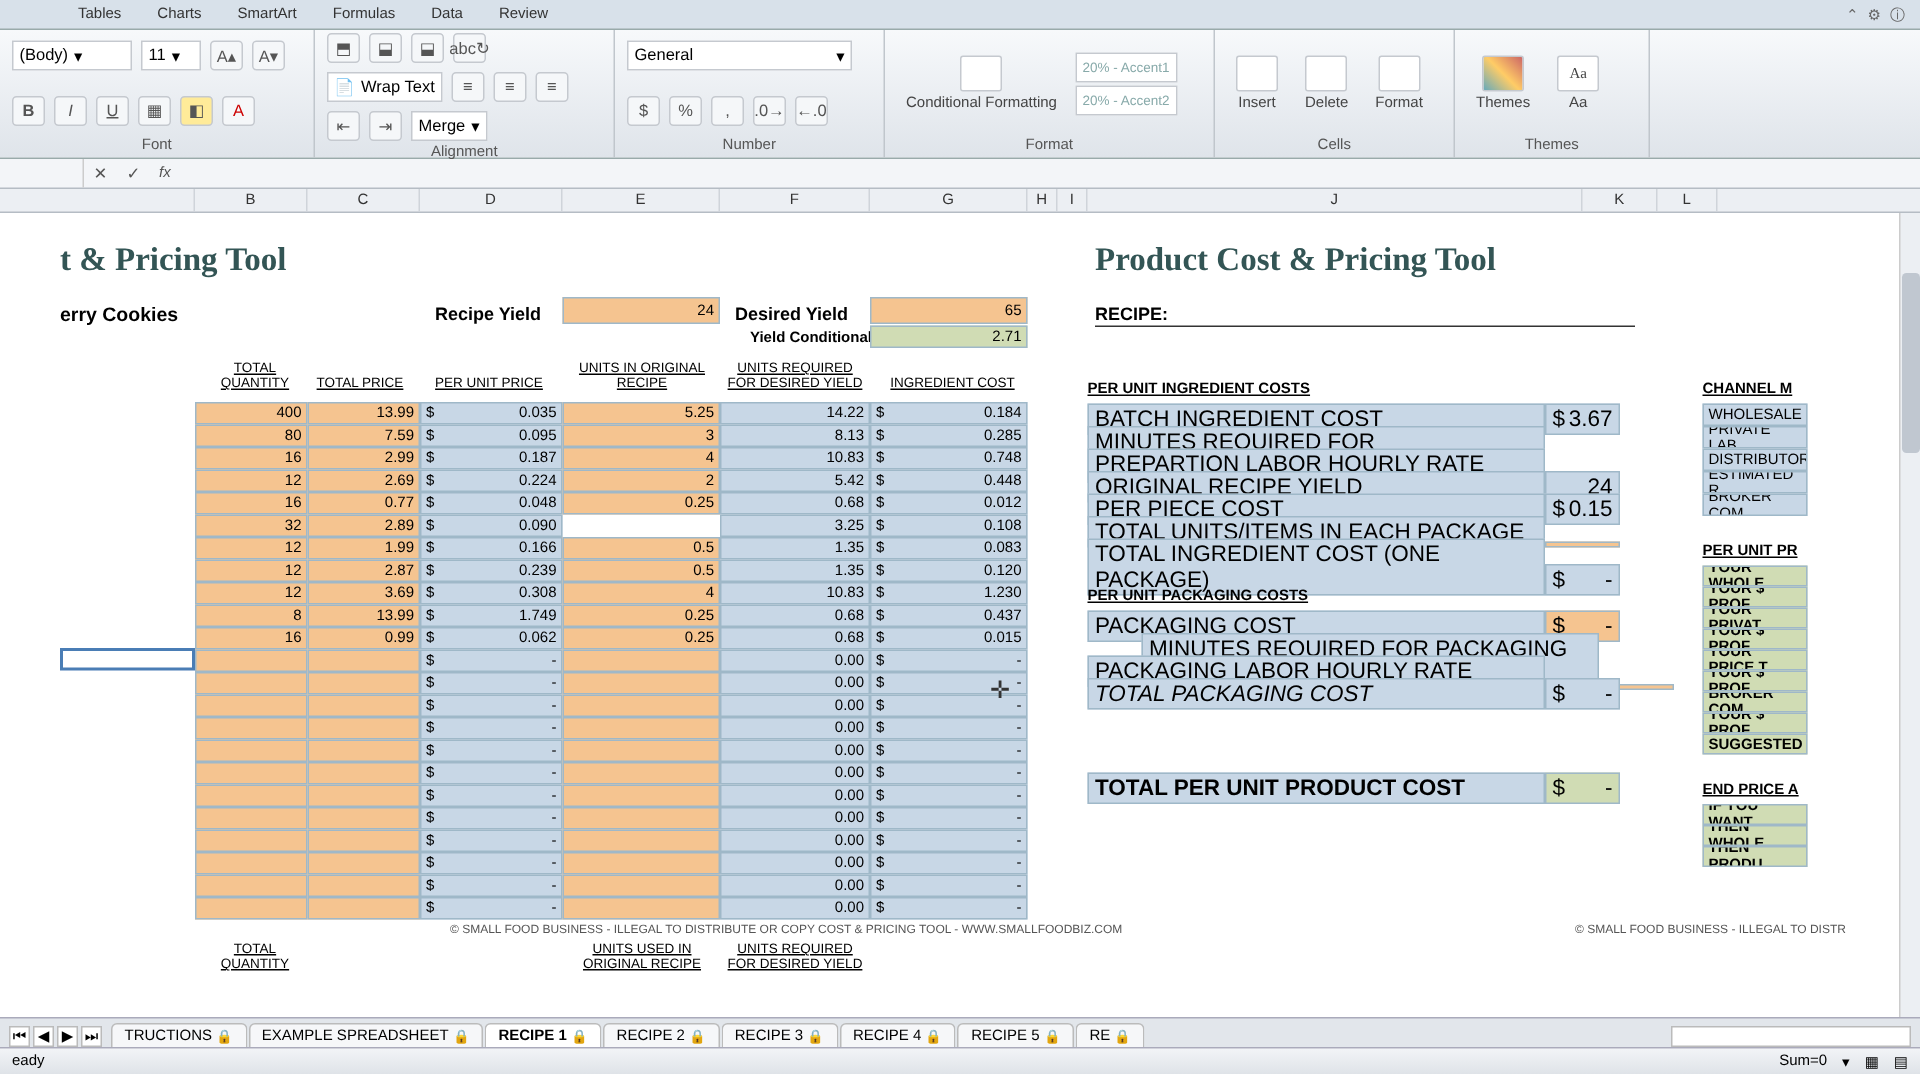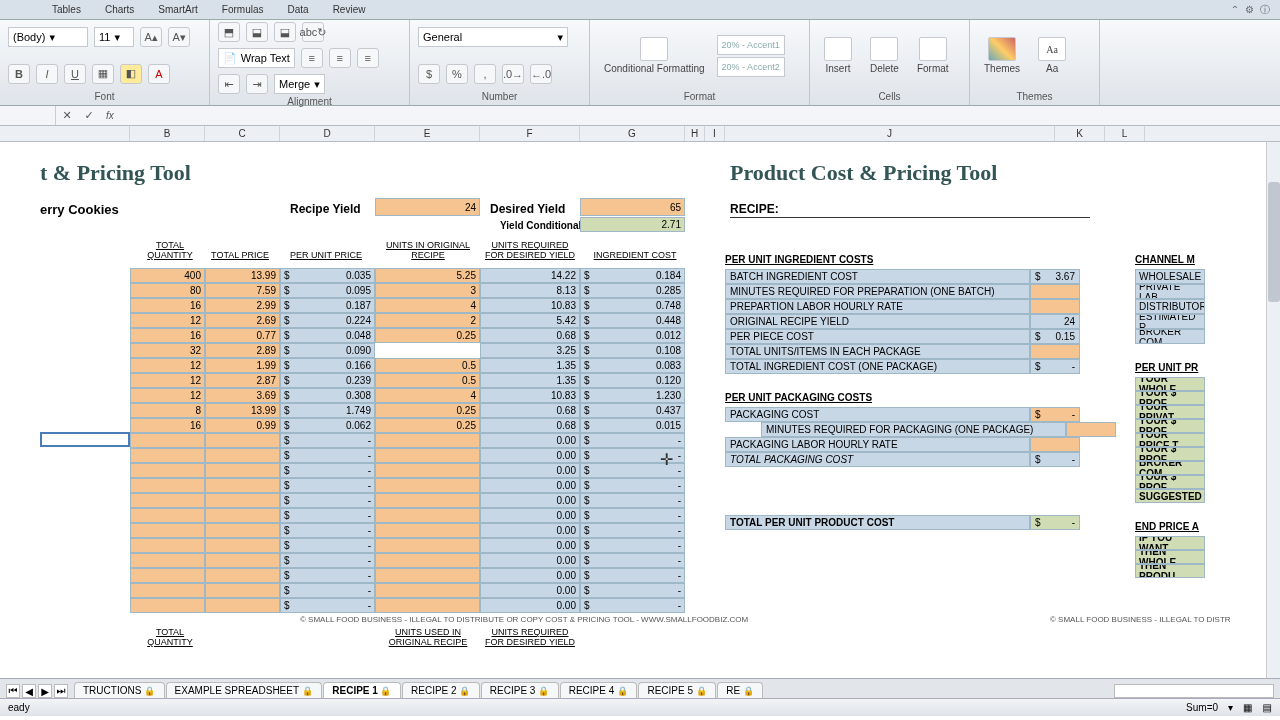--- a/index.html
+++ b/index.html
@@ -33,21 +33,21 @@
 .col-tp { left:205px; width:75px; }
 .col-pu { left:280px; width:95px; }
 .col-uo { left:375px; width:105px; }
 .col-ur { left:480px; width:100px; }
 .col-ic { left:580px; width:105px; }
 .bg-or { background:#f5c490; }
 .bg-bl { background:#c8d7e6; }
 .bg-gr { background:#d0dcb4; }
 .thdr { position:absolute; font-size:9px; text-align:center; text-decoration:underline; }
 .section { position:absolute; font-size:10px; font-weight:bold; text-decoration:underline; }
-.box-row { position:absolute; display:flex; font-size:10px; }
+.box-row { position:absolute; display:flex; font-size:15px;align-items:flex-end; }
 .box-row .desc { border:1px solid #9fb8c8; padding:1px 4px; background:#c8d7e6; }
 .box-row .val { border:1px solid #9fb8c8; width:50px; text-align:right; padding:1px 4px; }
 .footnote { position:absolute; font-size:8px; color:#555; }
 .sheet-tabs { display:flex; height:20px; background:#e2e6eb; border-top:1px solid #aab; align-items:flex-end; font-size:10px; }
 .sheet-tabs .nav { display:flex; gap:2px; padding:0 6px; }
 .sheet-tabs .nav span { width:14px; height:14px; border:1px solid #bbb; background:#fff; display:flex; align-items:center; justify-content:center; cursor:pointer; }
 .stab { padding:2px 8px; background:#f6f7f9; border:1px solid #bbb; border-bottom:none; border-radius:4px 4px 0 0; display:flex; align-items:center; gap:3px; cursor:pointer; }
 .stab.active { background:#fff; font-weight:bold; }
 .lock { color:#b88a2b; font-size:9px; }
 .status { display:flex; height:18px; background:linear-gradient(#f2f4f7,#dfe3e8); border-top:1px solid #aab; align-items:center; font-size:10px; padding:0 8px; gap:20px; }

